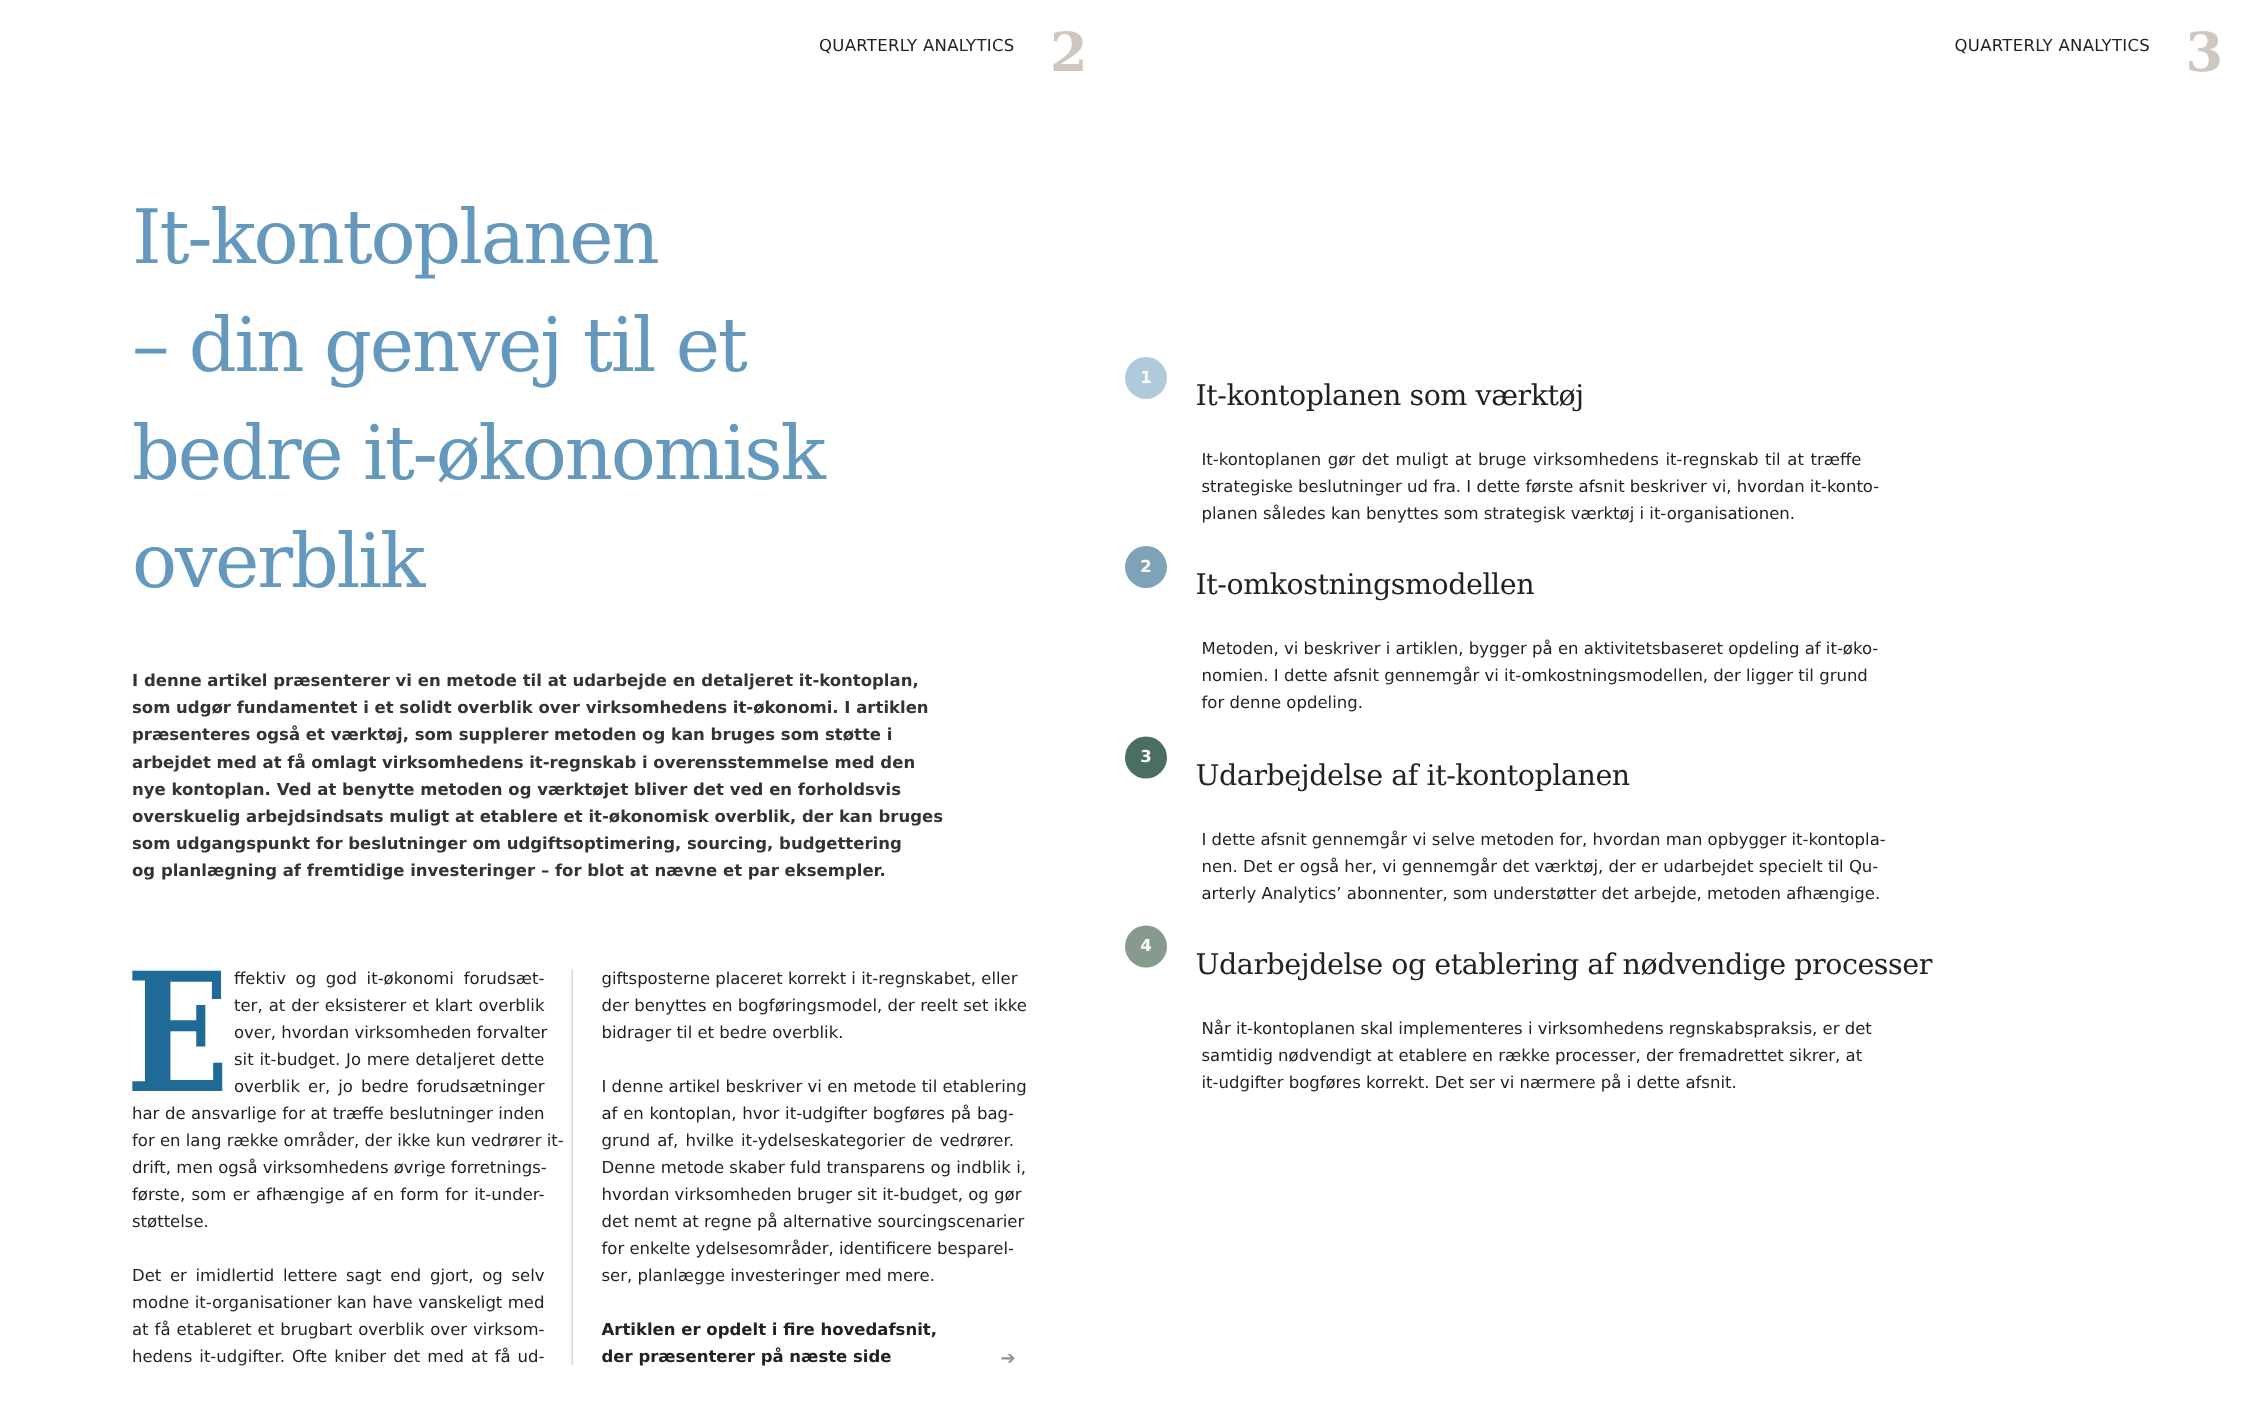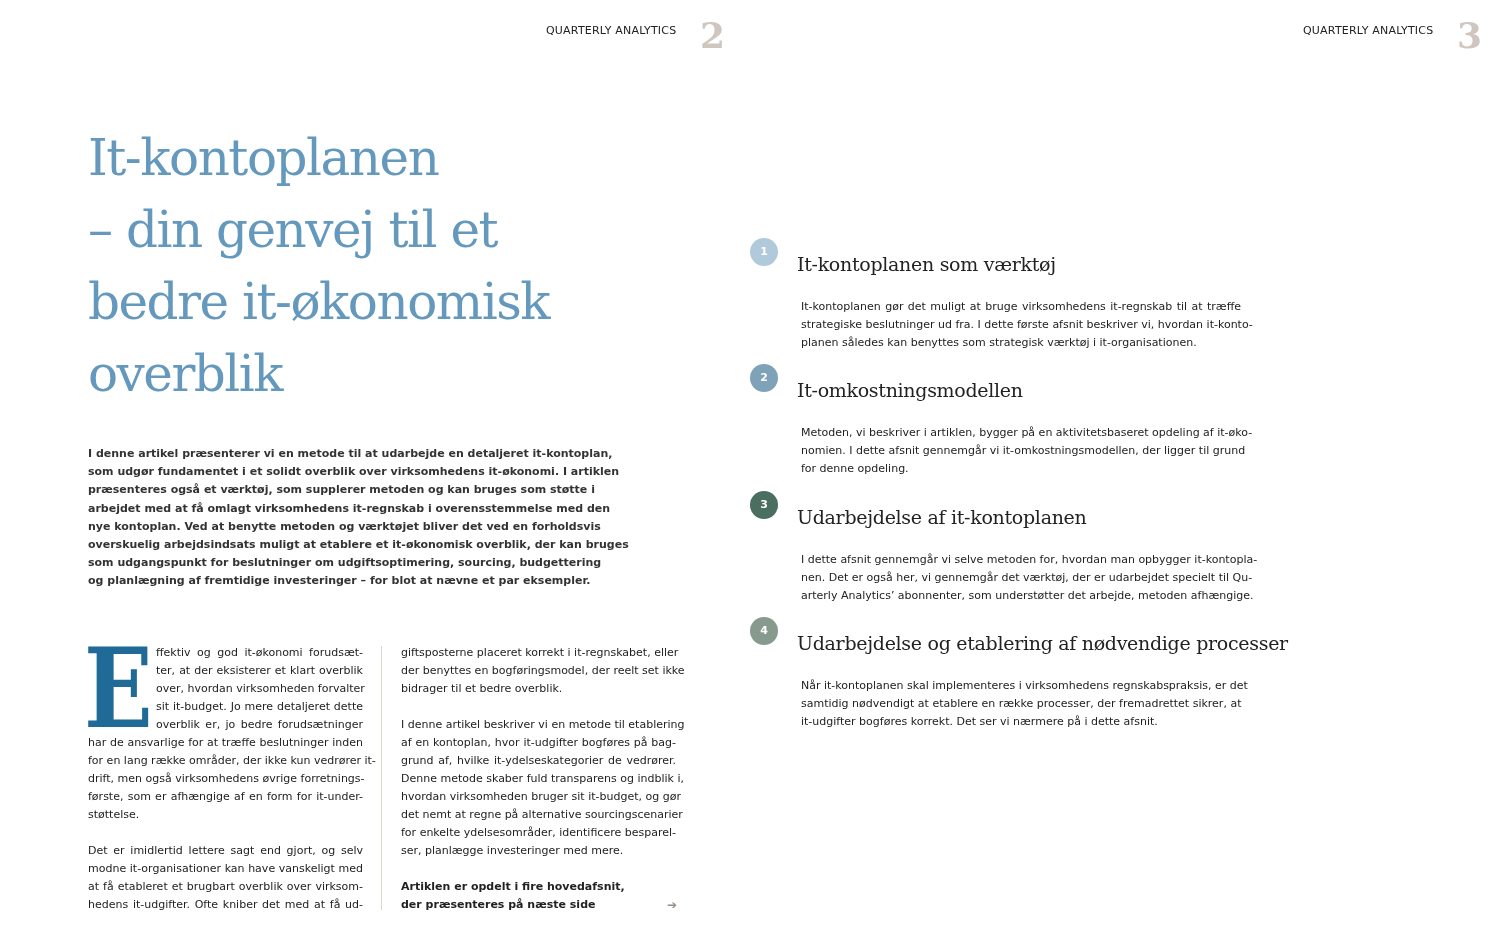--- a/index.html
+++ b/index.html
@@ -149,21 +149,21 @@
       <span class="line">Denne metode skaber fuld transparens og indblik i,</span>
       <span class="line">hvordan virksomheden bruger sit it-budget, og gør</span>
       <span class="line">det nemt at regne på alternative sourcingscenarier</span>
       <span class="line">for enkelte ydelsesområder, identificere besparel-</span>
       <span class="line last">ser, planlægge investeringer med mere.</span>
     </p>
   </div>
 
   <div class="cta">
     <span class="l">Artiklen er opdelt i fire hovedafsnit,</span>
-    <span class="l">der præsenteres på næste side</span>
+    <span class="l">der præsenterer på næste side</span>
     <span class="cta-arrow">➔</span>
   </div>
 </div>
 
 <div class="page page-right">
   <div class="running-head">QUARTERLY ANALYTICS</div>
   <div class="page-num">3</div>
 
   <div class="section" style="top:238px;">
     <div class="badge" style="background:#b1cadb;">1</div>

